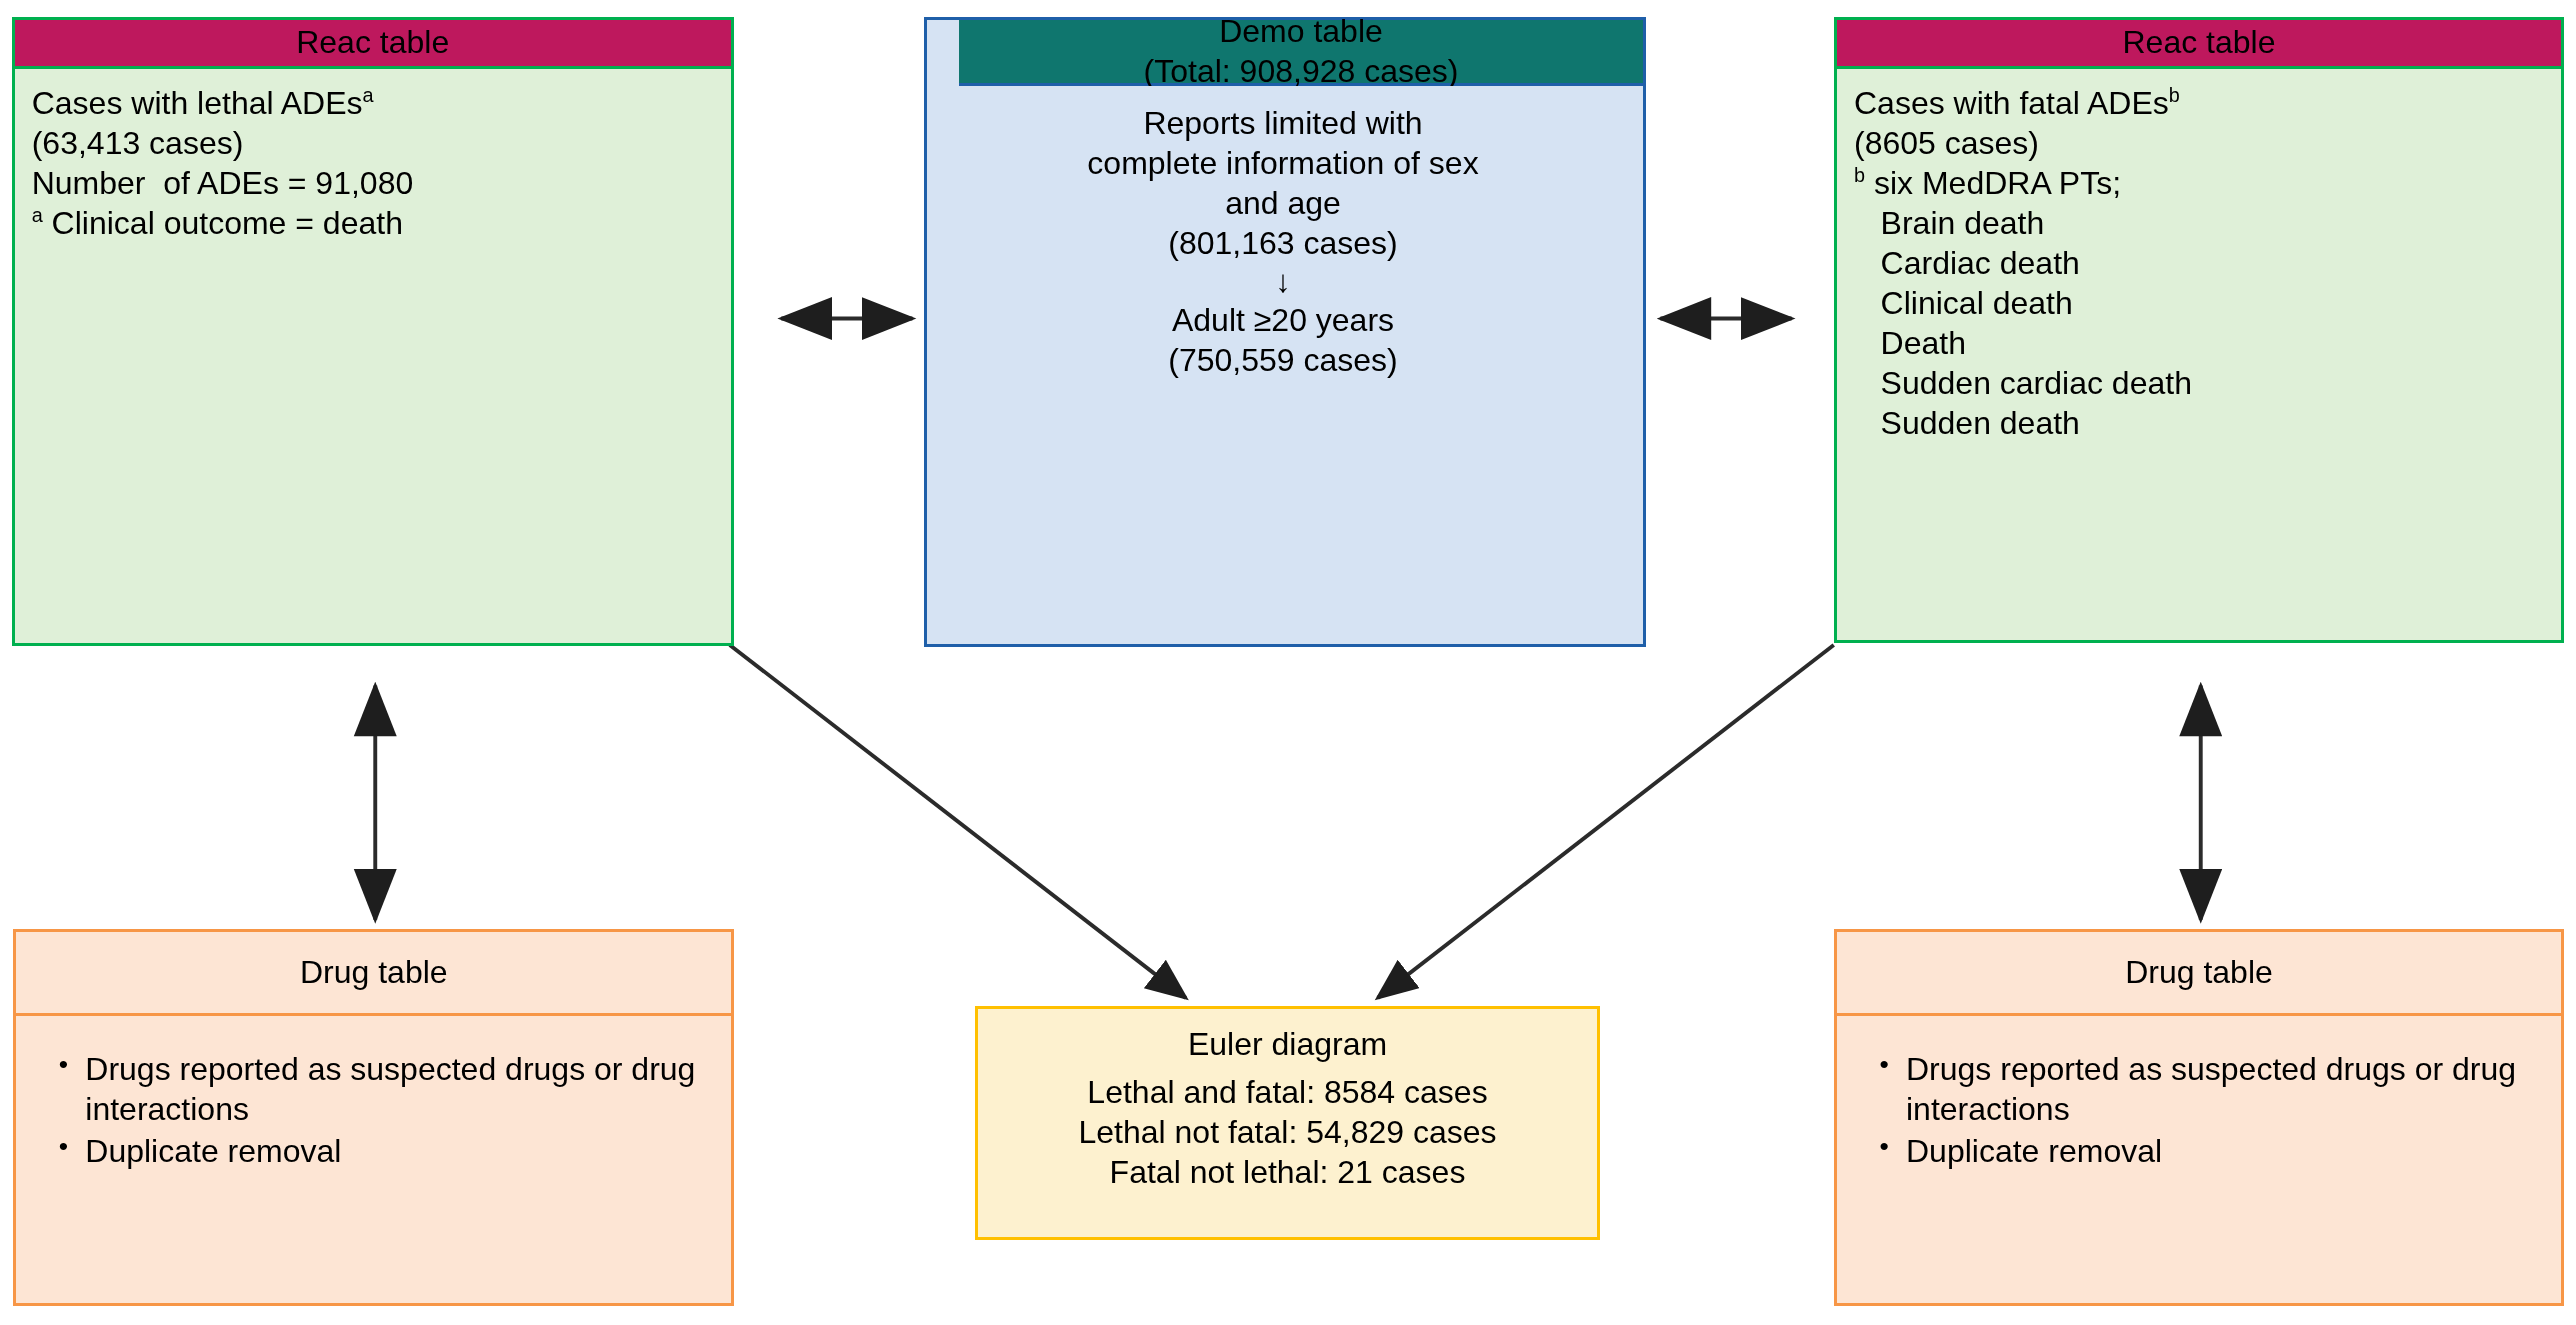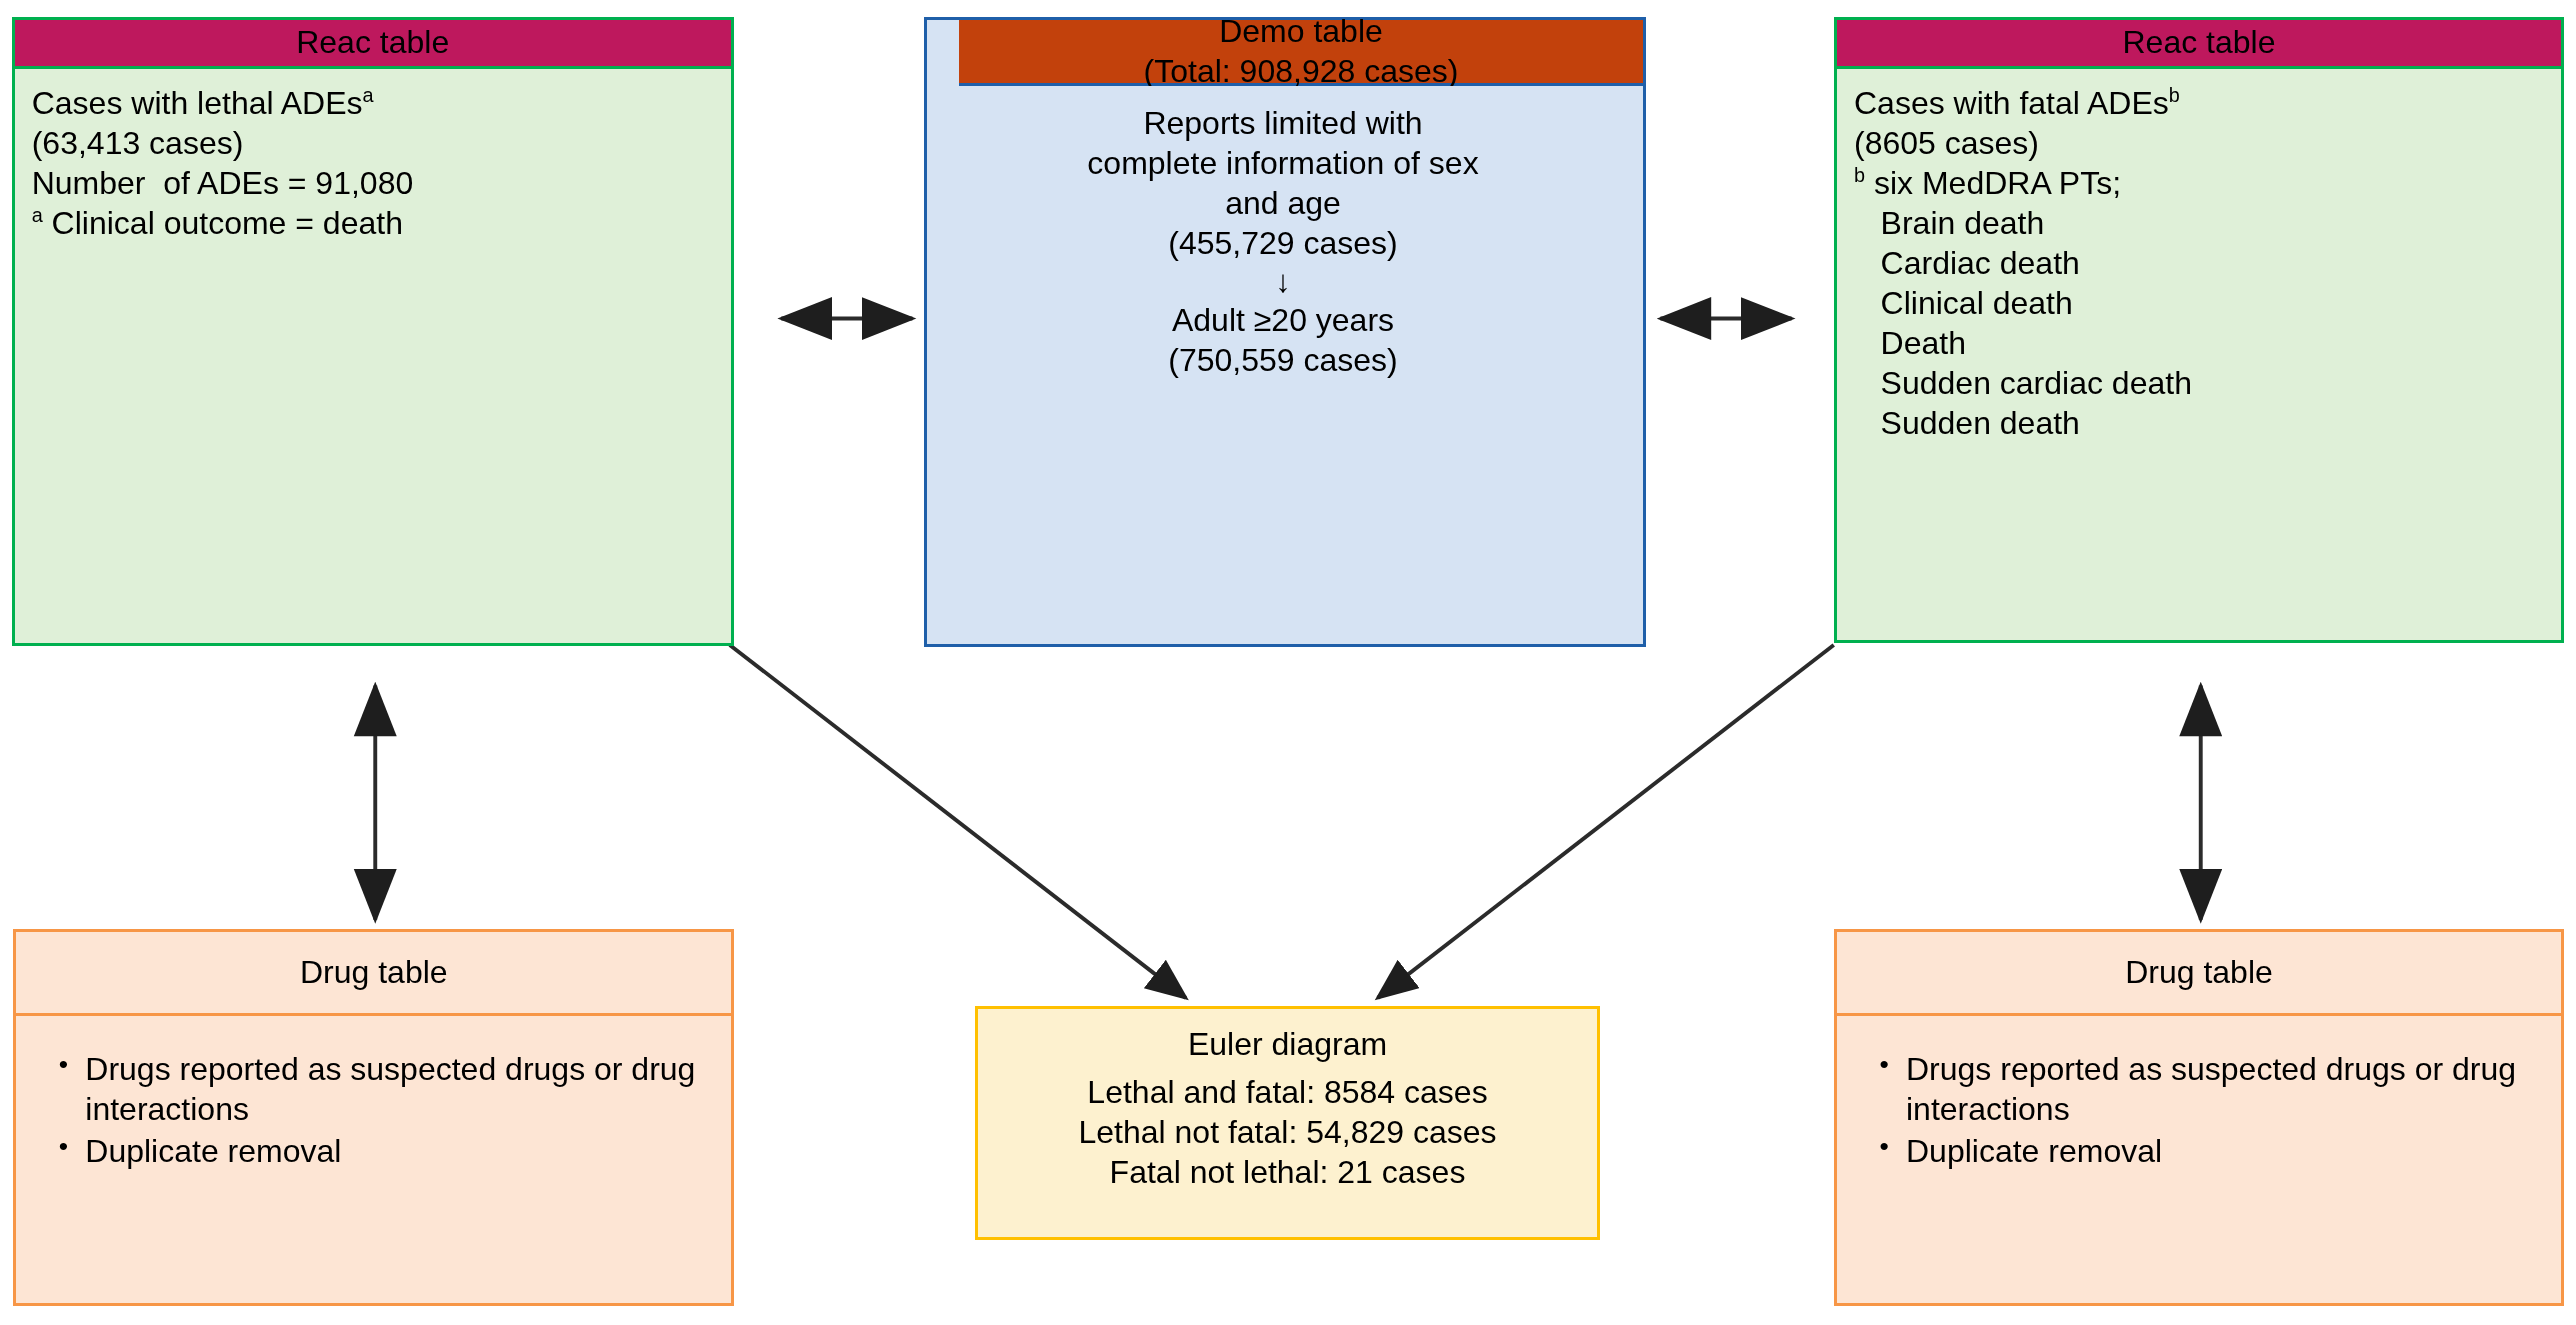--- a/index.html
+++ b/index.html
@@ -59,21 +59,21 @@
   }
   .green .body { background: #dff0d8; }
 
   
   .blue {
     border: 3.9px solid #1f5fa9;
     background: #d6e3f3;
   }
   .blue .hdr {
     border-bottom: 3.9px solid #1f5fa9;
-    background: #c2410c;
+    background: #0f766e;
     height: 66px;
     flex-direction: column;
     line-height: 1.22;
     margin-left: 32px;
   }
   .blue .body {
     background: #d6e3f3;
     text-align: center;
     padding-top: 17px;
     padding-left: 13px;
@@ -218,21 +218,21 @@
 
   <div class="node blue" style="left:924px; top:17px; width:722px; height:630px;">
     <div class="hdr">
       <span class="line">Demo table</span>
       <span class="line">(Total: 908,928 cases)</span>
     </div>
     <div class="body center-text">
       <span class="line">Reports limited with</span>
       <span class="line">complete information of sex</span>
       <span class="line">and age</span>
-      <span class="line">(455,729 cases)</span>
+      <span class="line">(801,163 cases)</span>
       <span class="down-glyph">↓</span>
       <span class="line">Adult ≥20 years</span>
       <span class="line">(750,559 cases)</span>
     </div>
   </div>
 
   <div class="node green" style="left:1834px; top:17px; width:730px; height:626px;">
     <div class="hdr">
       <span>Reac table</span>
     </div>

